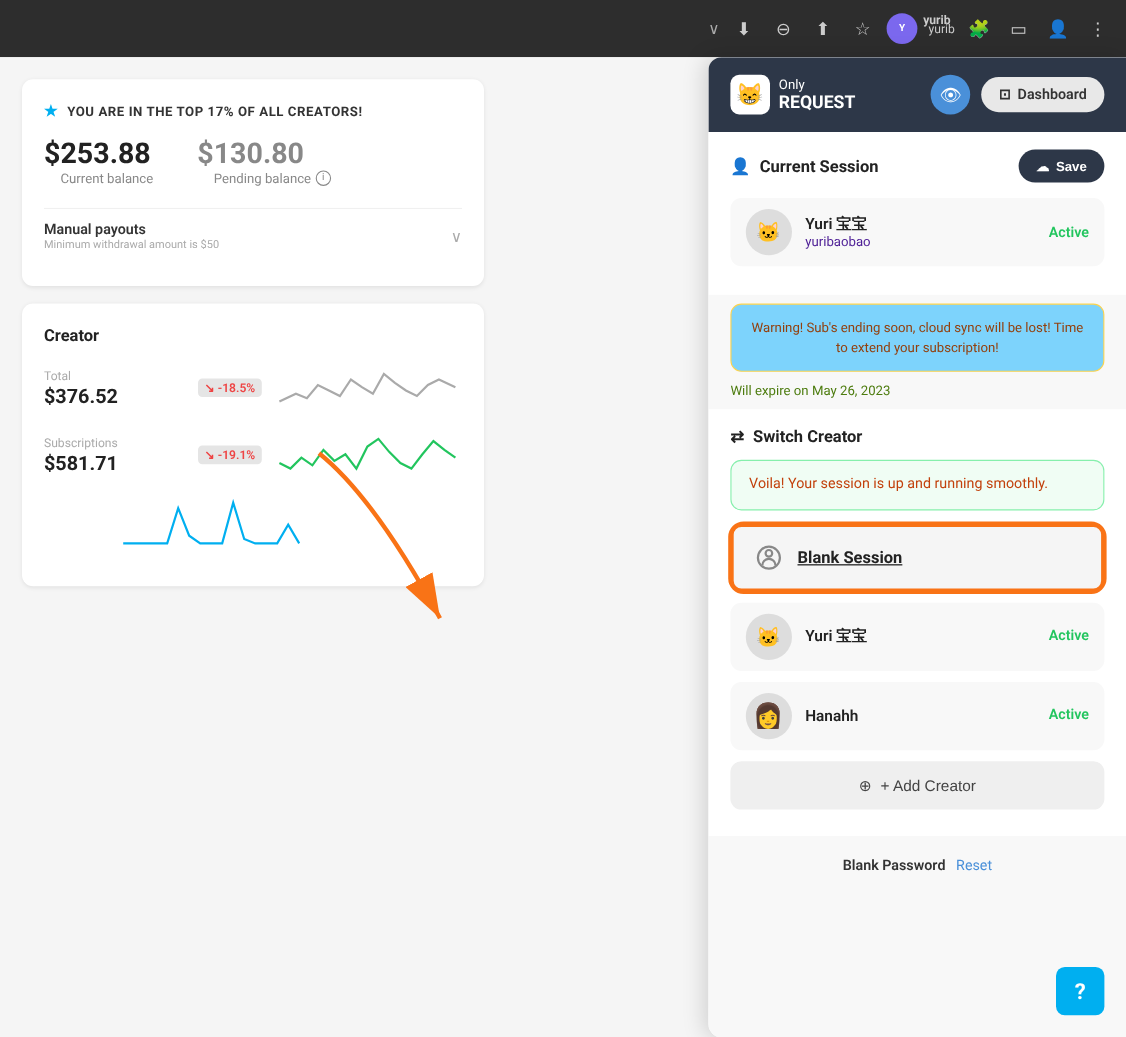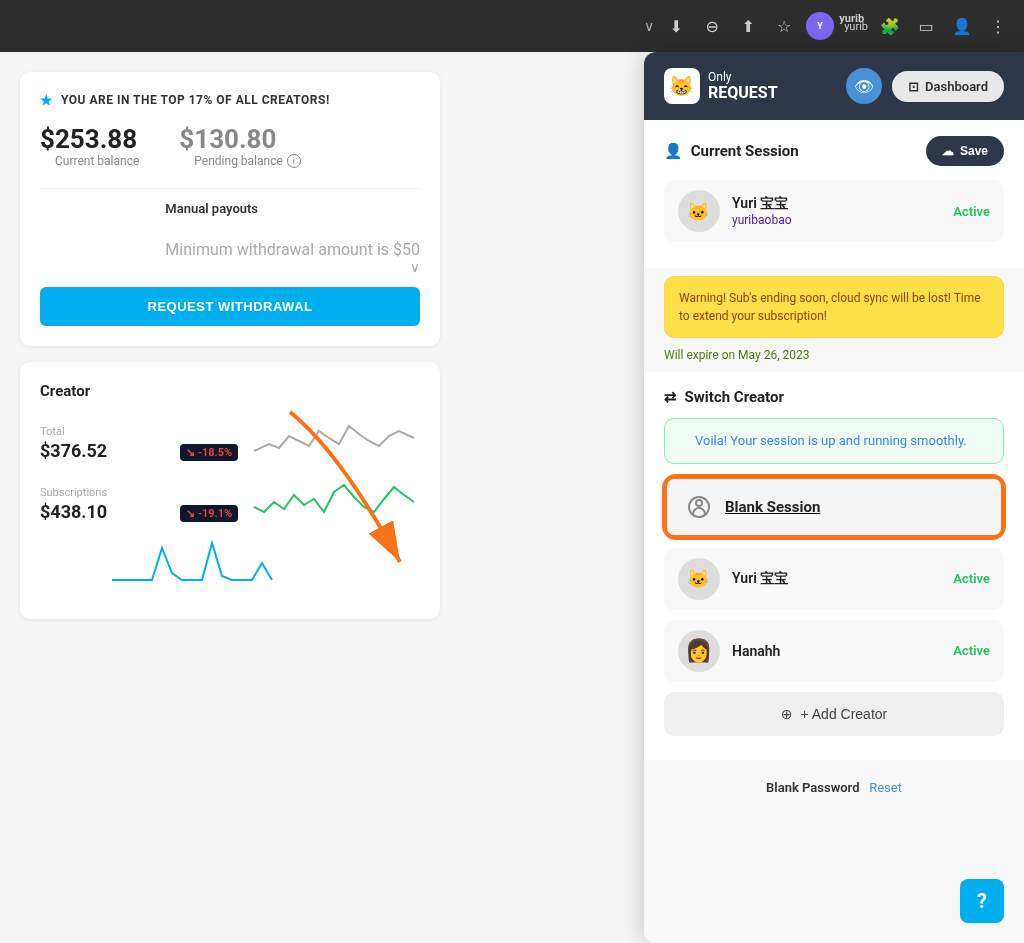--- a/index.html
+++ b/index.html
@@ -128,35 +128,33 @@
       border: 1px solid #888;
       display: inline-flex;
       align-items: center;
       justify-content: center;
       font-size: 9px;
       color: #888;
     }
     .manual-payouts {
       display: flex;
       justify-content: space-between;
-      align-items: flex-end;
+      align-items: center;
       border-top: 1px solid #f0f0f0;
       padding-top: 12px;
       margin-bottom: 12px;
-      flex-direction: column;
     }
     .manual-payouts-label {
       font-size: 13px;
       font-weight: 600;
       color: #333;
     }
     .manual-payouts-sub {
-      font-size: 16px;
+      font-size: 10px;
       color: #aaa;
-      margin-top: 24px;
     }
     .chevron-right { color: #aaa; font-size: 14px; }
     .withdrawal-btn {
       width: 100%;
       background: #00AFF0;
       color: white;
       border: none;
       border-radius: 6px;
       padding: 12px;
       font-size: 13px;
@@ -174,38 +172,38 @@
       box-shadow: 0 1px 4px rgba(0,0,0,0.08);
     }
     .earnings-title {
       font-size: 15px;
       font-weight: 700;
       color: #222;
       margin-bottom: 16px;
     }
     .earnings-row {
       display: flex;
-      align-items: flex-end;
+      align-items: center;
       margin-bottom: 16px;
     }
     .earnings-left {
       width: 140px;
     }
     .earnings-category {
       font-size: 11px;
       color: #aaa;
       margin-bottom: 2px;
     }
     .earnings-amount {
       font-size: 18px;
       font-weight: 700;
       color: #222;
     }
     .earnings-badge {
-      background: #0f172a;
+      background: #e5e5e5;
       color: #e44;
       font-size: 11px;
       font-weight: 600;
       padding: 2px 6px;
       border-radius: 4px;
       display: flex;
       align-items: center;
       gap: 2px;
       margin-right: 16px;
     }
@@ -375,28 +373,29 @@
       color: #4c1d95;
     }
     .active-badge {
       color: #22c55e;
       font-size: 13px;
       font-weight: 600;
     }
 
     
     .warning-banner {
-      background: #fde047;
+      background: #7dd3fc;
       border: 1px solid #fcd34d;
       border-radius: 10px;
       padding: 12px 14px;
       margin: 0 20px 10px;
       font-size: 12px;
       color: #92400e;
       line-height: 1.5;
+      text-align: center;
     }
     .expiry-text {
       font-size: 12px;
       color: #4d7c0f;
       padding: 0 20px 10px;
     }
 
     
     .switch-section {
       padding: 16px 20px;
@@ -411,24 +410,24 @@
       align-items: center;
       gap: 8px;
       margin-bottom: 12px;
     }
 
     
     .success-banner {
       background: #f0fdf4;
       border: 1px solid #86efac;
       border-radius: 10px;
-      padding: 12px 30px;
+      padding: 12px 16px;
       margin-bottom: 12px;
       font-size: 13px;
-      color: #3b82f6;
+      color: #c2410c;
       line-height: 1.5;
     }
 
     
     .blank-session-item {
       display: flex;
       align-items: center;
       gap: 12px;
       background: #f5f5f5;
       border-radius: 10px;
@@ -552,21 +551,20 @@
           </div>
         </div>
       </div>
       <div class="manual-payouts">
         <div>
           <div class="manual-payouts-label">Manual payouts</div>
           <div class="manual-payouts-sub">Minimum withdrawal amount is $50</div>
         </div>
         <span class="chevron-right">∨</span>
       </div>
-      <button class="withdrawal-btn">REQUEST WITHDRAWAL</button>
     </div>
 
     <div class="earnings-card">
       <div class="earnings-title">Creator</div>
 
       <div class="earnings-row">
         <div class="earnings-left">
           <div class="earnings-category">Total</div>
           <div class="earnings-amount">$376.52</div>
         </div>
@@ -574,21 +572,21 @@
         <div class="earnings-chart">
           <svg width="160" height="45" viewBox="0 0 160 45">
             <polyline points="0,35 15,28 25,32 35,20 45,25 55,30 65,15 75,22 85,28 95,10 105,18 115,25 125,30 135,20 145,15 160,22" fill="none" stroke="#aaa" stroke-width="2"></polyline>
           </svg>
         </div>
       </div>
 
       <div class="earnings-row">
         <div class="earnings-left">
           <div class="earnings-category">Subscriptions</div>
-          <div class="earnings-amount">$438.10</div>
+          <div class="earnings-amount">$581.71</div>
         </div>
         <div class="earnings-badge">↘ -19.1%</div>
         <div class="earnings-chart">
           <svg width="160" height="45" viewBox="0 0 160 45">
             <polyline points="0,30 10,35 20,25 30,32 40,18 50,28 60,22 70,35 80,15 90,8 100,20 110,30 120,35 130,22 140,10 150,18 160,25" fill="none" stroke="#22c55e" stroke-width="2"></polyline>
           </svg>
         </div>
       </div>
 
       <div class="earnings-row">

